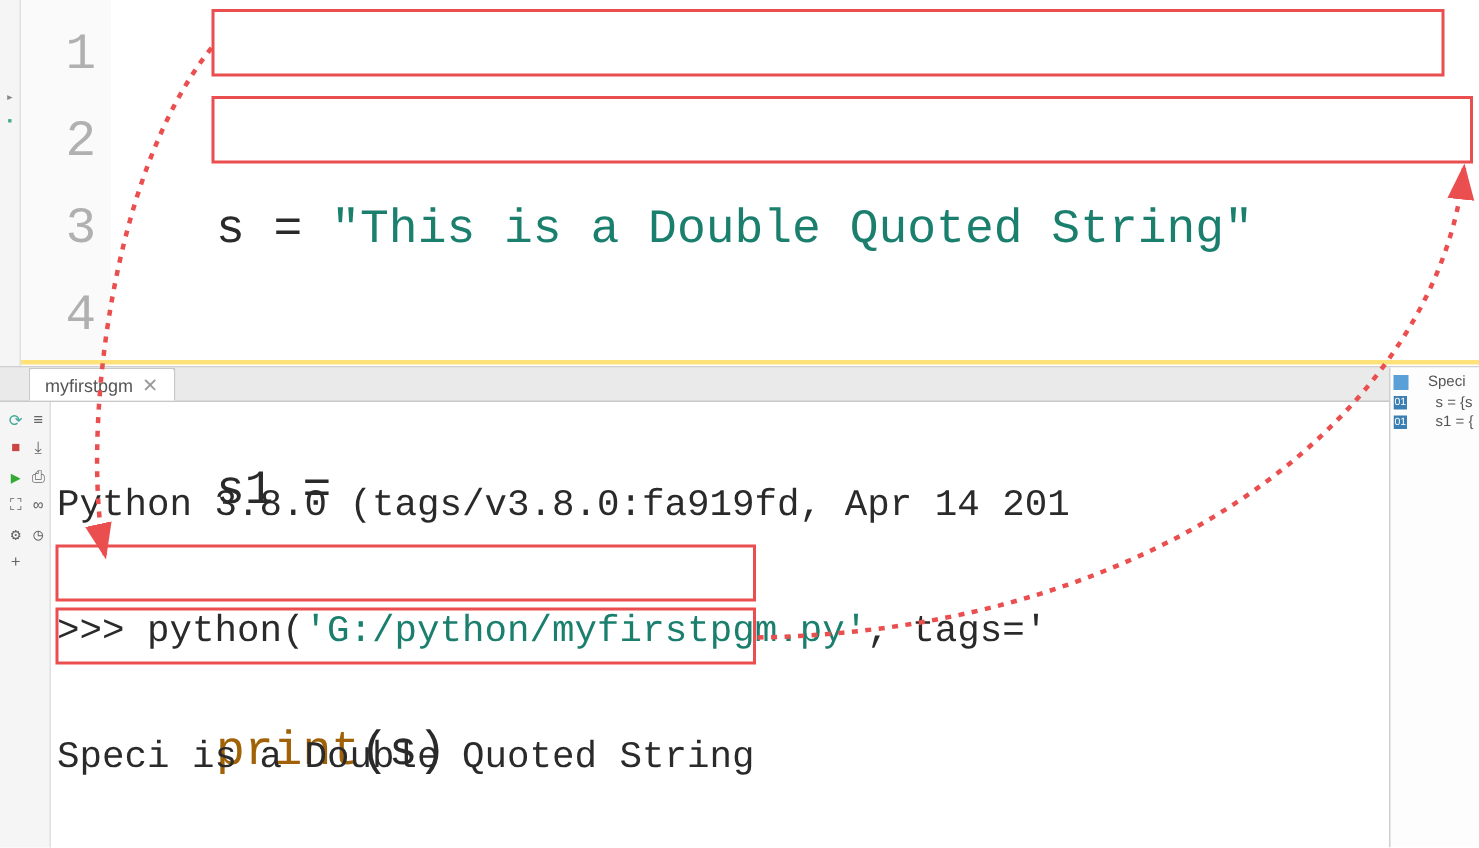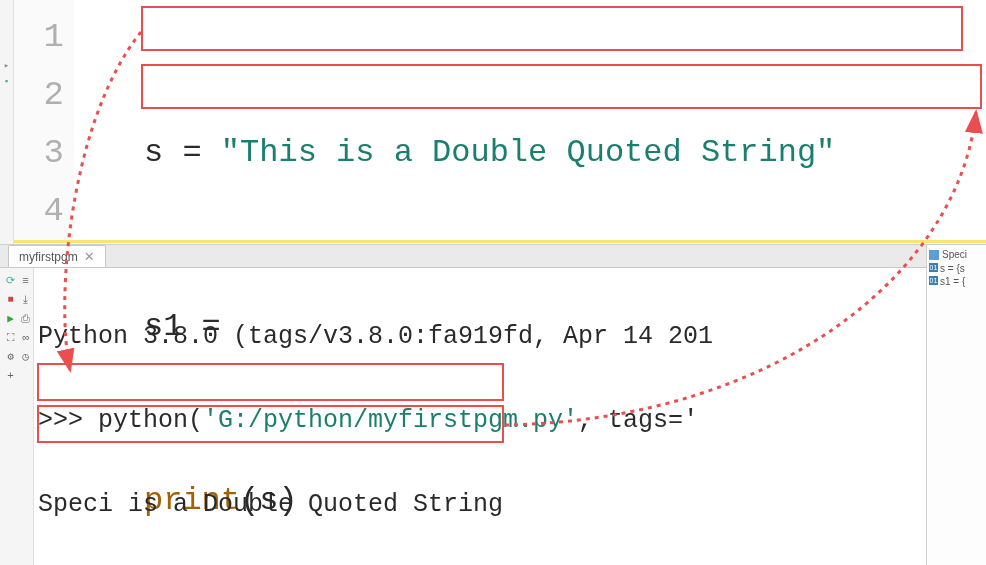--- a/index.html
+++ b/index.html
@@ -69,21 +69,21 @@
     flex: 1;
     display: flex;
     flex-direction: column;
   }
   .tab-bar {
     height: 30px;
     background: #eaeaea;
     border-bottom: 1px solid #c8c8c8;
     display: flex;
     align-items: flex-end;
-    padding-left: 8px;
+    padding-left: 19px;
   }
   .tab {
     background: #fff;
     padding: 3px 10px 3px 10px;
     font-size: 12px;
     font-family: Arial, sans-serif;
     color: #555;
     border: 1px solid #c8c8c8;
     border-bottom: none;
     border-radius: 2px 2px 0 0;
@@ -129,24 +129,24 @@
   .right-panel {
     width: 60px;
     border-left: 1px solid #d0d0d0;
     background: #fdfdfd;
     font-family: Arial, sans-serif;
     font-size: 10px;
     color: #555;
     padding: 4px 2px;
     position: relative;
   }
-  .rp-head { display: flex; align-items: center; gap: 3px; margin-bottom: 3px; }
+  .rp-head { display: flex; align-items: center; gap: 13px; margin-bottom: 3px; }
   .rp-block { width:10px; height:10px; background:#5aa0d8; display:inline-block; }
   .rp-blue { width:9px; height:9px; background:#3b7fb3; display:inline-block; font-size:7px; color:#fff; text-align:center; line-height:9px; }
-  .rp-row { display:flex; gap:2px; margin-bottom:2px; white-space:nowrap; overflow:hidden; }
+  .rp-row { display:flex; align-items:center; gap:19px; margin-bottom:2px; white-space:nowrap; overflow:hidden; }
   .yellow-line {
     position: absolute;
     left: 14px; right: 0;
     top: 240px;
     height: 3px;
     background: #ffe17a;
   }
   svg.arrow { position:absolute; pointer-events:none; }
 </style>
 </head>

